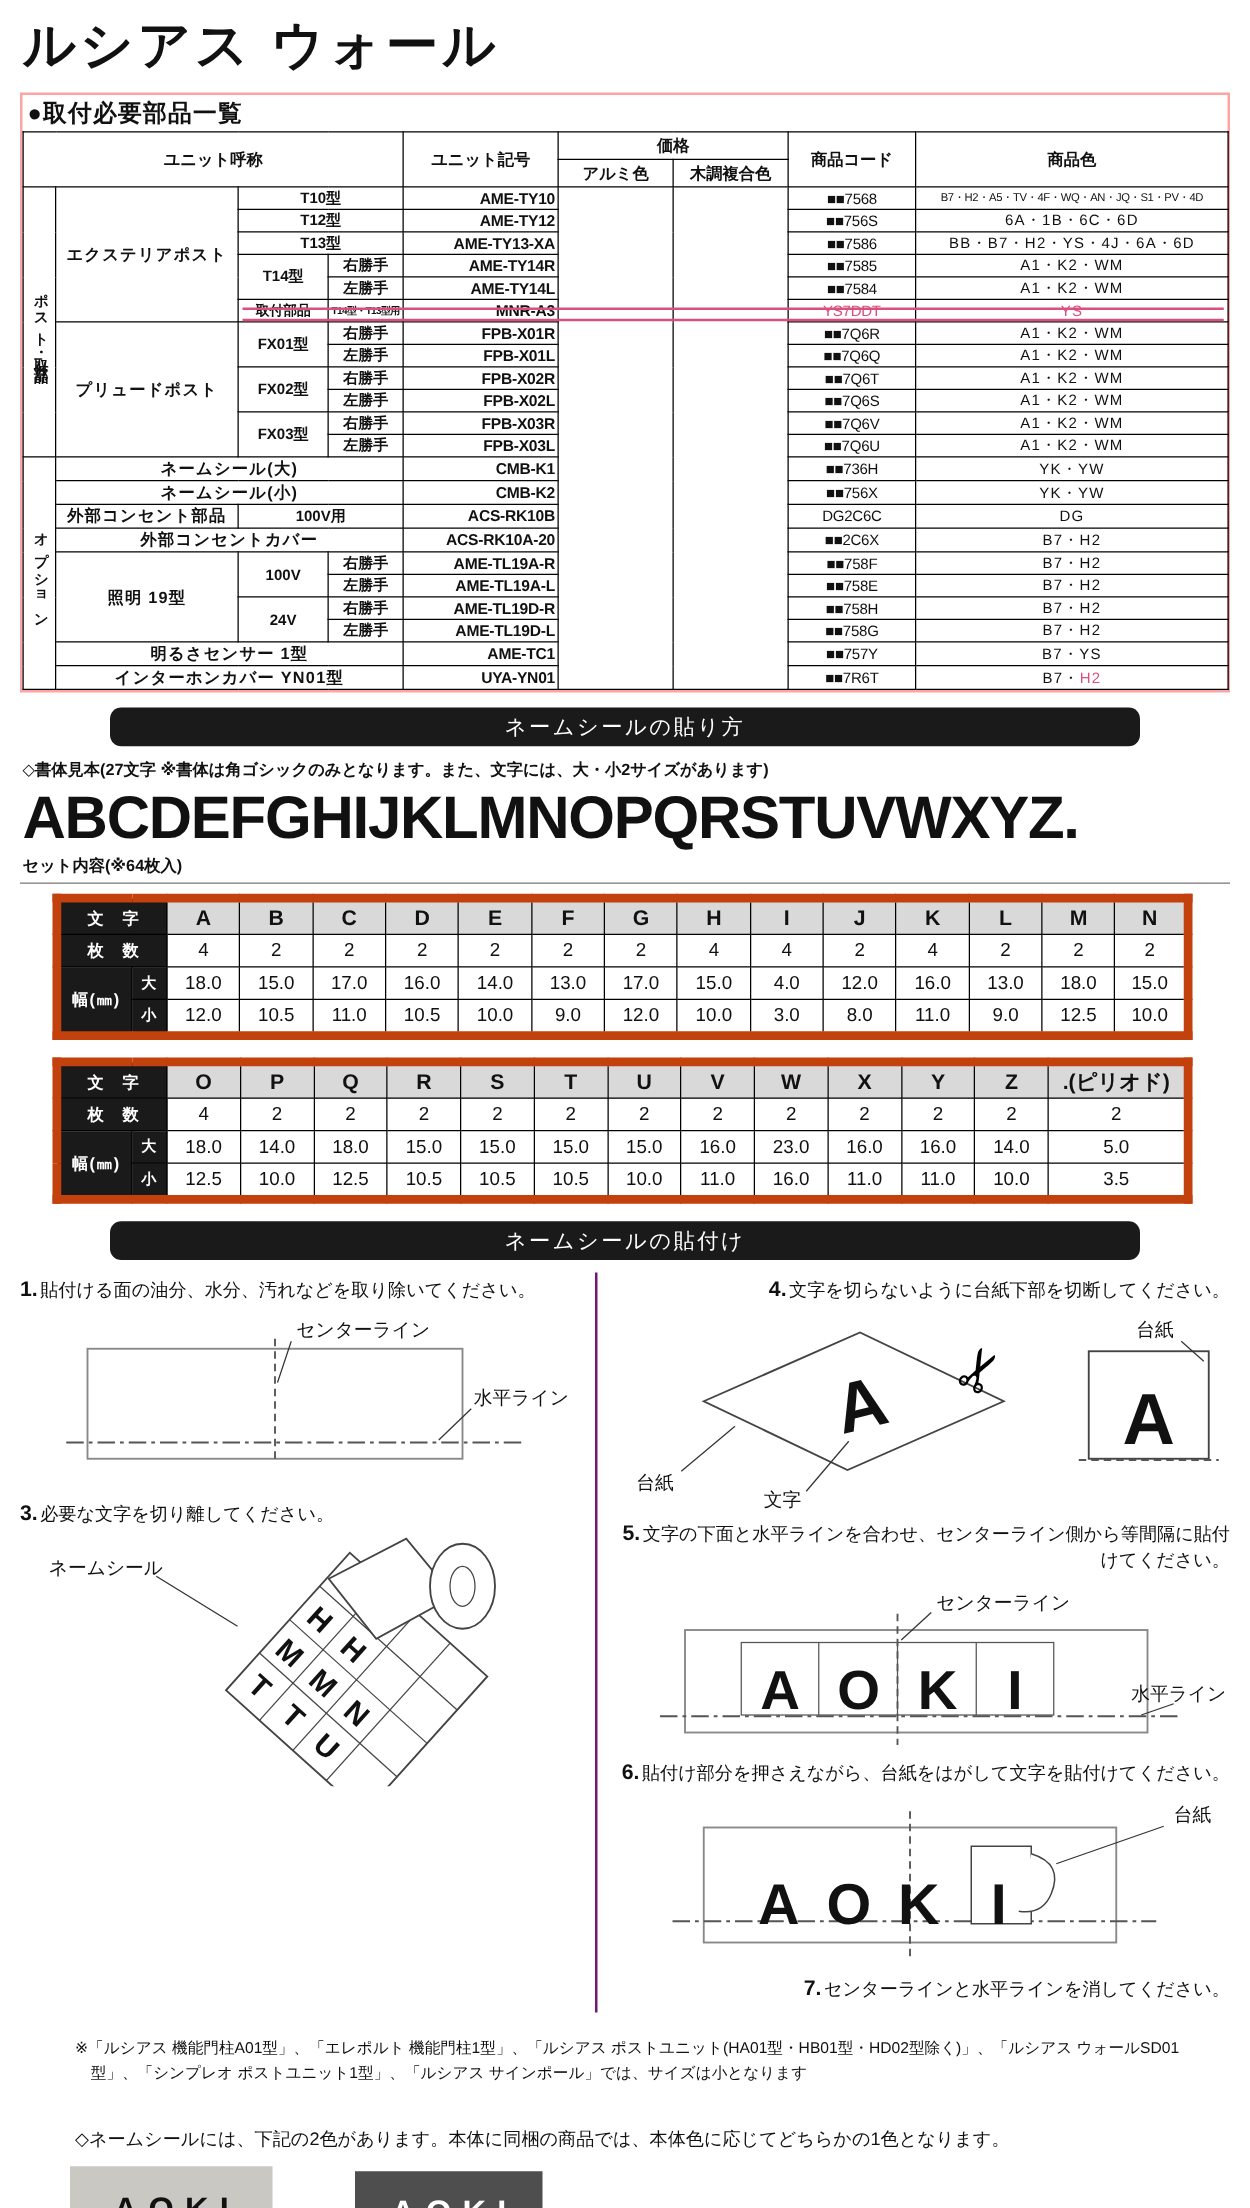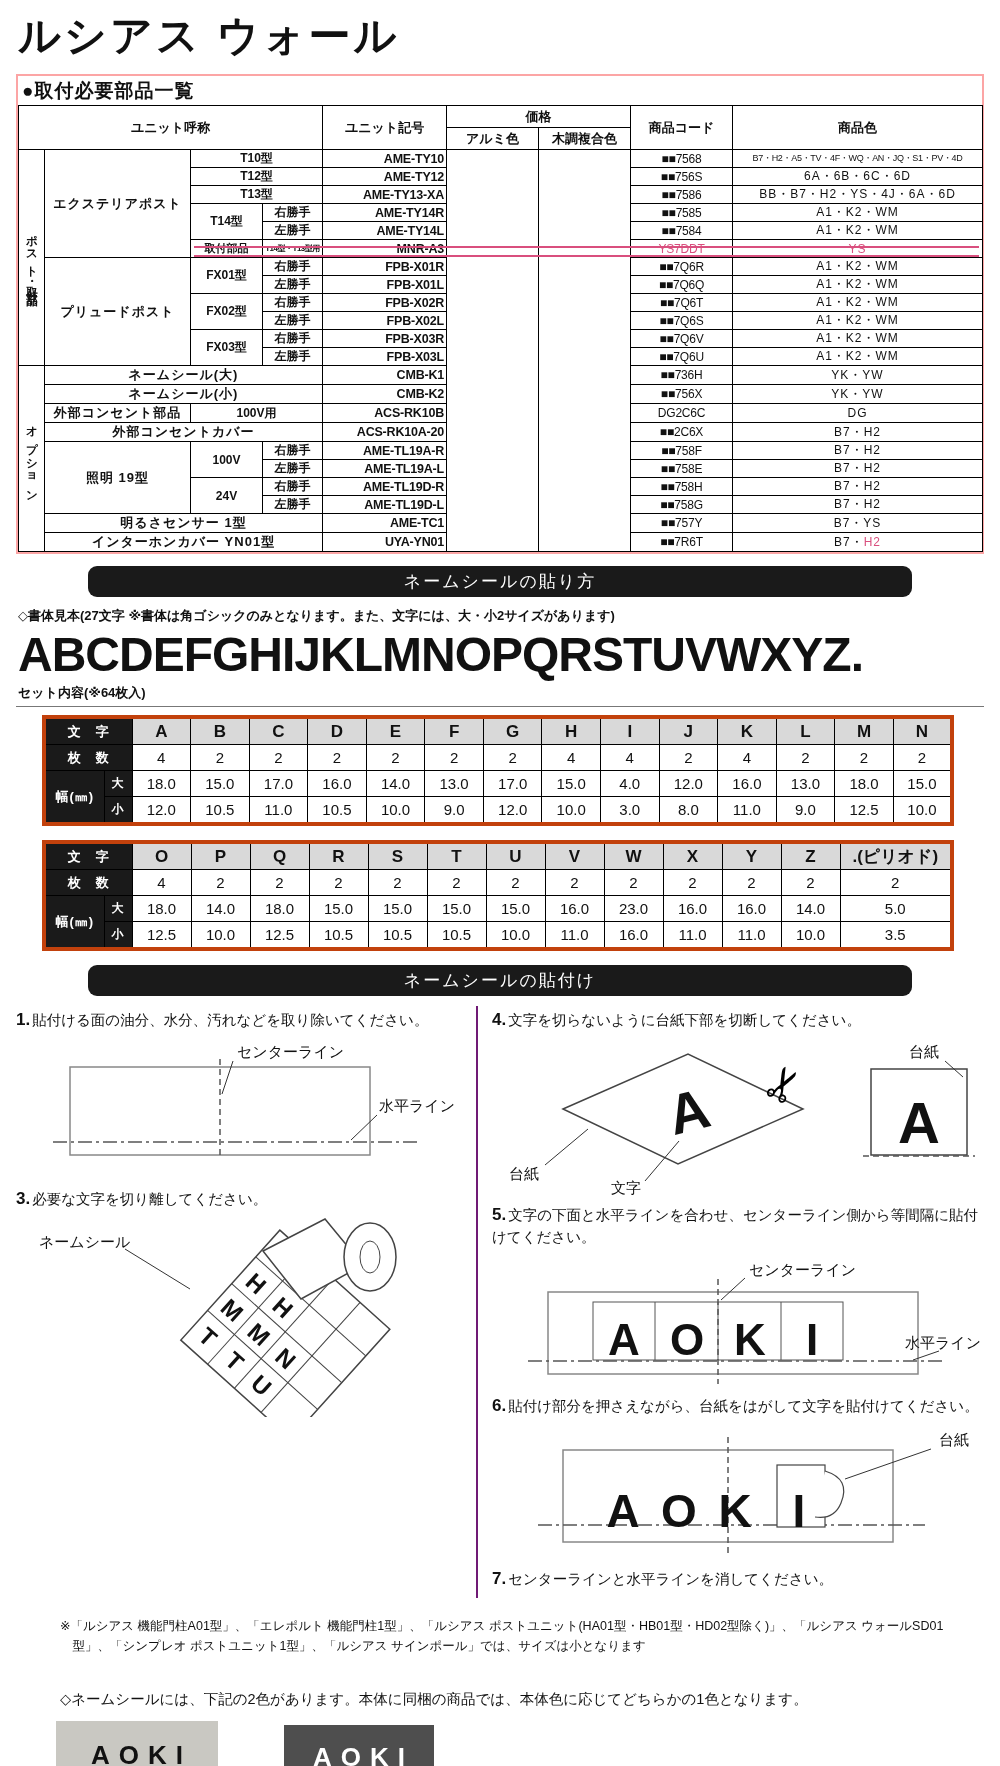--- a/index.html
+++ b/index.html
@@ -31,31 +31,31 @@
   
   .bar{background:#1a1a1a;color:#fff;font-size:17px;font-weight:normal;letter-spacing:2px;text-align:center;height:31px;line-height:31px;border-radius:9px;margin:12px 72px 10px 72px;}
 
   
   .font-note{font-size:13px;font-weight:bold;margin:4px 0 2px 2px;}
   .alphabet{font-size:48px;font-weight:bold;letter-spacing:-1px;white-space:nowrap;margin:0 0 2px 2px;}
   .set-note{font-size:13px;font-weight:bold;margin:2px 0 4px 2px;}
   .rule{border-top:1px solid #777;margin:0 0 8px 0;}
 
   
-  table.lt{border-collapse:collapse;table-layout:fixed;width:912px;margin:0 0 14px 26px;border:4px solid #c2410c;}
+  table.lt{border-collapse:collapse;table-layout:fixed;width:912px;margin:0 0 14px 26px;border:7px solid #c2410c;}
   .lt th,.lt td{border:1px solid #000;text-align:center;padding:0;height:25px;font-size:15px;}
   .lt .lbl{background:#1a1a1a;color:#fff;font-size:13px;font-weight:bold;letter-spacing:1px;}
   .lt .lbl.subl{font-size:12px;}
   .lt .row-chars td{background:#d9d9d9;font-weight:bold;font-size:17px;}
   .lt .row-counts td,.lt .row-large td,.lt .row-small td{font-size:15px;}
 
   
   .steps{display:flex;margin-top:4px;}
   .col-l{width:448px;border-right:2px solid #701a75;padding-right:12px;}
-  .col-r{flex:1;padding-left:14px;}
+  .col-r{flex:1;padding-left:14px;text-align:right;}
   .step{margin:2px 0 6px 0;font-size:14.5px;line-height:1.45;}
   .step .num{font-size:17px;font-weight:bold;margin-right:2px;}
   svg text.dlabel{font-size:15px;fill:#111;}
   svg text.big-letter{font-weight:bold;fill:#111;}
   .diagram{display:block;margin:2px auto 6px auto;}
 
   
   .footnote{font-size:12.5px;line-height:1.6;margin:18px 0 0 44px;padding-left:1em;text-indent:-1em;width:880px;}
   .seal-note{font-size:14.5px;margin:34px 0 12px 44px;}
   .swatches{display:flex;gap:66px;margin-left:40px;}
@@ -105,21 +105,21 @@
           <td class="ucode">AME-TY10</td>
           <td rowspan="22"></td>
           <td rowspan="22"></td>
           <td class="pcode">■■7568</td>
           <td class="pcolor micro-color">B7・H2・A5・TV・4F・WQ・AN・JQ・S1・PV・4D</td>
         </tr>
         <tr>
             <td colspan="2" class="sub">T12型</td>
             <td class="ucode">AME-TY12</td>
             <td class="pcode">■■756S</td>
-            <td class="pcolor">6A・6B・6C・6D</td>
+            <td class="pcolor">6A・1B・6C・6D</td>
           </tr>
         <tr>
             <td colspan="2" class="sub">T13型</td>
             <td class="ucode">AME-TY13-XA</td>
             <td class="pcode">■■7586</td>
             <td class="pcolor">BB・B7・H2・YS・4J・6A・6D</td>
           </tr>
         <tr>
             <td rowspan="2" class="sub">T14型</td>
             <td class="hand">右勝手</td>

